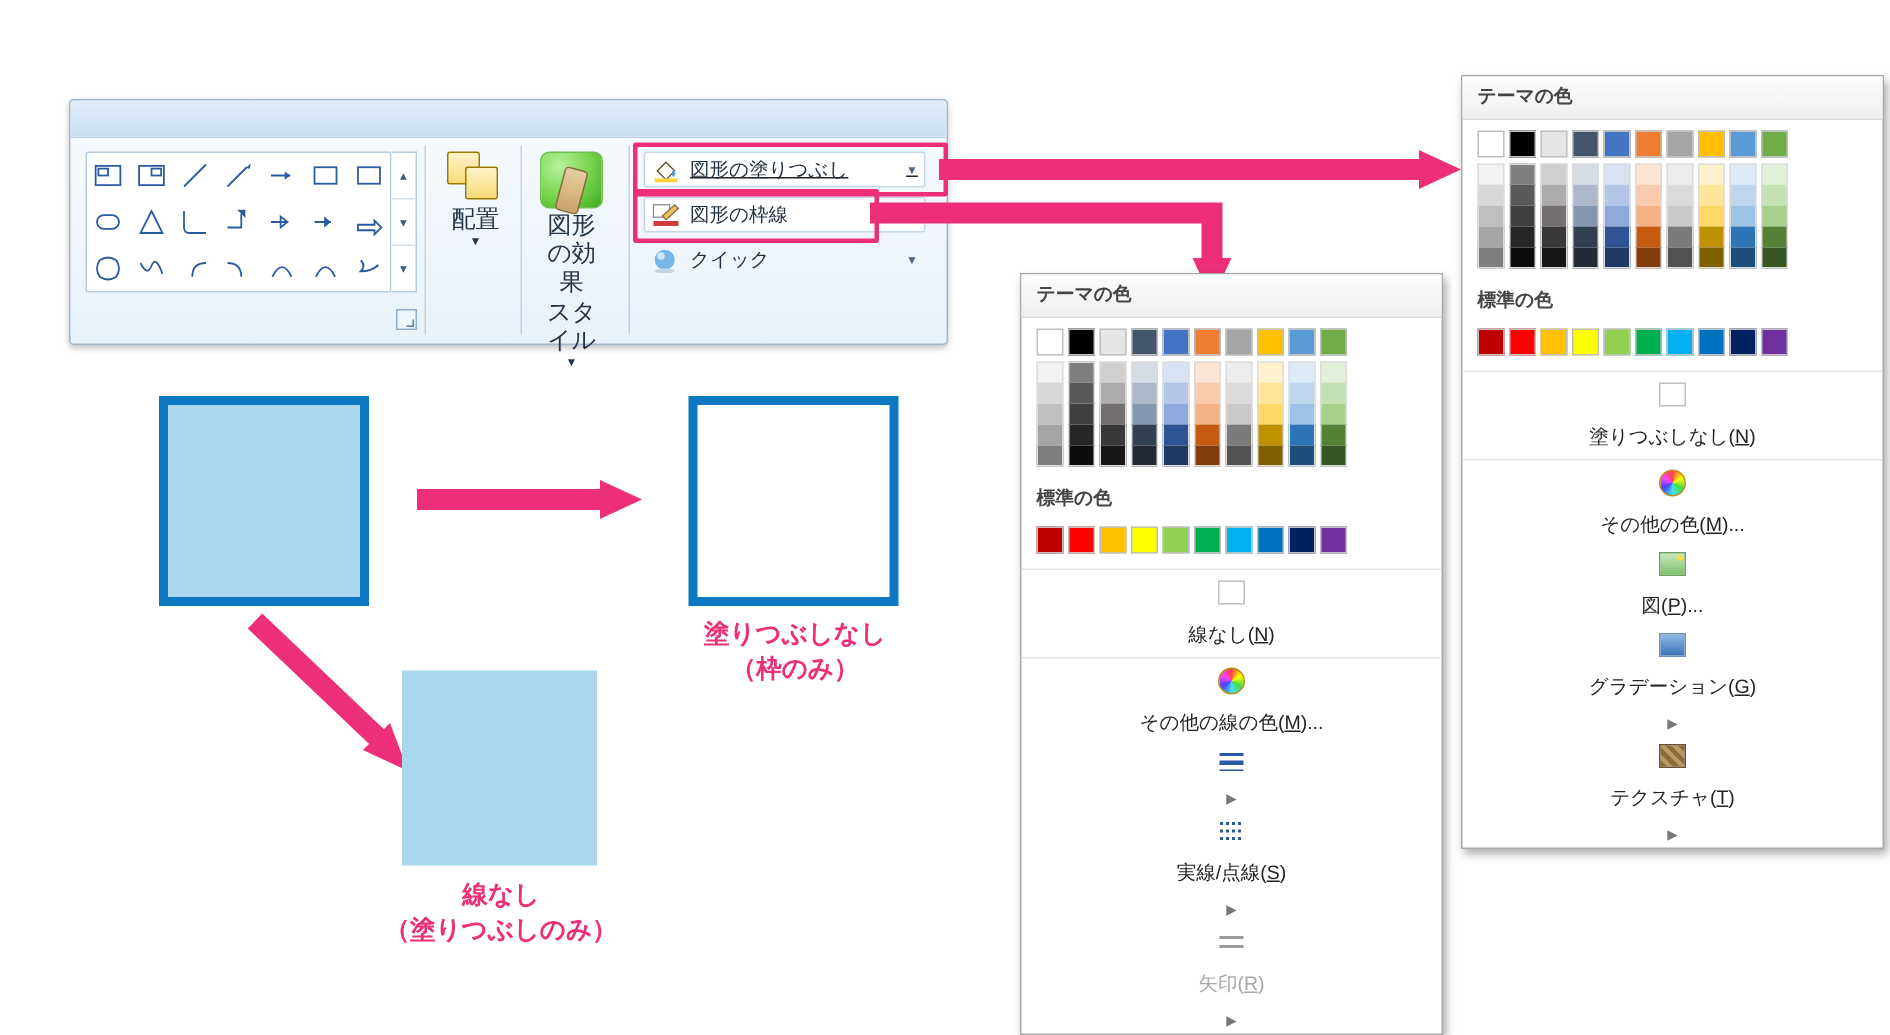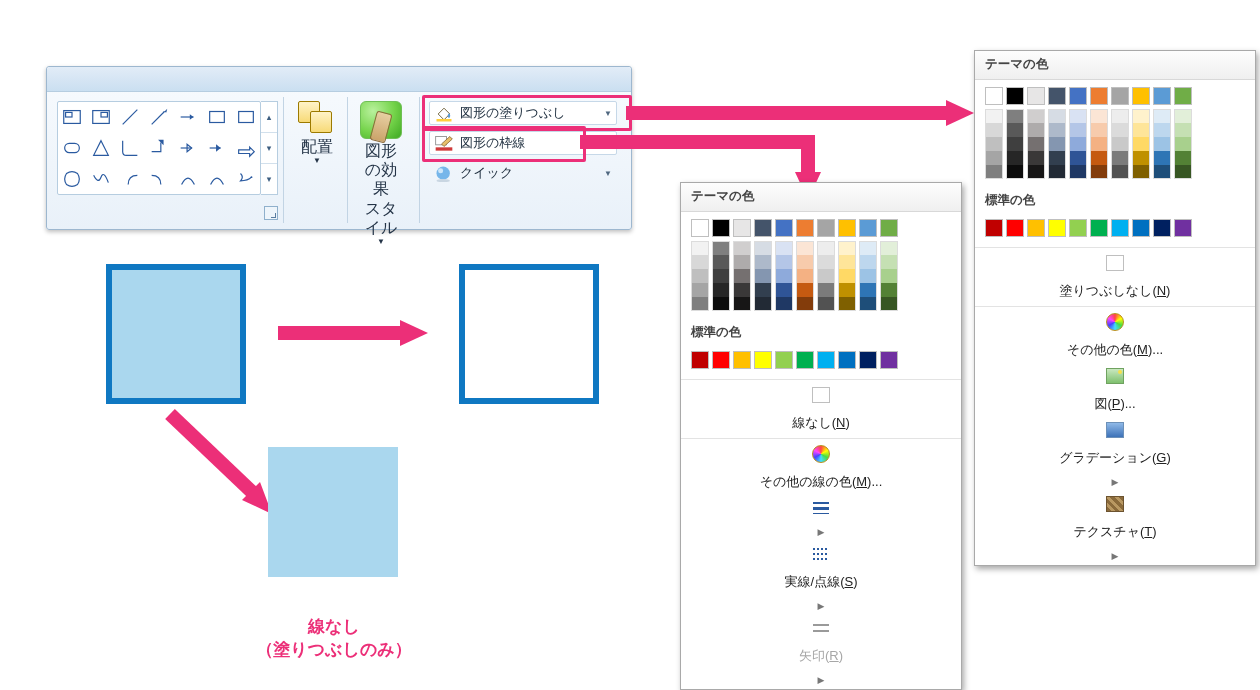--- a/index.html
+++ b/index.html
@@ -57,21 +57,21 @@
     transform:rotate(15deg);}
 
   
   .g-fmt{left:376px;width:200px;border-right:none;}
   .fmt-btn{position:absolute;left:6px;height:24px;width:188px;
     background:#fff;border:1px solid #c6d8e8;border-radius:2px;
     display:flex;align-items:center;gap:6px;padding:0 4px;box-sizing:border-box;}
   .fmt-btn .ico{width:20px;height:18px;}
   .fmt-btn .txt{flex:1;color:#203040;font-size:13px;}
   .fmt-btn .car{font-size:8px;color:#506880;}
-  .fill-btn{top:4px;}
+  .fill-btn{top:4px;text-decoration:underline;}
   .outl-btn{top:34px;}
   .fx-btn{top:64px;border:1px solid transparent;background:transparent;}
 
   
   .hi{position:absolute;border:3px solid #ec2f78;border-radius:2px;pointer-events:none;}
 
   
   .arrow{position:absolute;pointer-events:none;}
   .arrow svg{overflow:visible;}
   .pk{fill:#ec2f78;}
@@ -341,21 +341,24 @@
   <svg width="120" height="110">
         <line x1="10" y1="4" x2="92" y2="82" class="pk-stroke"></line>
         <path class="pk" d="M82 90 L112 104 L100 72 Z"></path>
       </svg>
 </div>
 
 <div class="sq-filled"></div>
 <div class="sq-outline"></div>
 <div class="sq-nofill"></div>
 
-<div class="ex-label" style="left:222px;top:616px;width:224px">
+<div class="ex-label" style="left:430px;top:412px;width:200px">
+  <span>塗りつぶしなし</span><br><span>（枠のみ）</span>
+</div>
+<div class="ex-label" style="left:222px;top:586px;width:224px">
   <span>線なし</span><br><span>（塗りつぶしのみ）</span>
 </div>
 
 <div class="picker" style="left:680px;top:182px">
   <h4>テーマの色</h4>
   <div class="theme-row">
         <div class="sw" style="background: rgb(255, 255, 255);"></div>
         <div class="sw" style="background: rgb(0, 0, 0);"></div>
         <div class="sw" style="background: rgb(231, 230, 230);"></div>
         <div class="sw" style="background: rgb(68, 84, 106);"></div>

